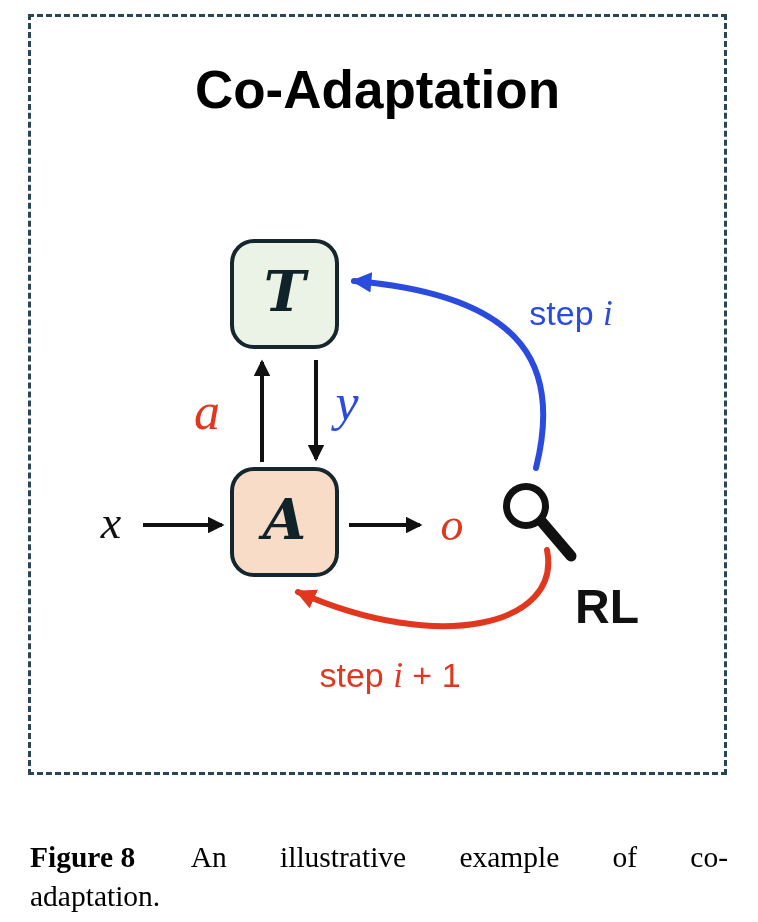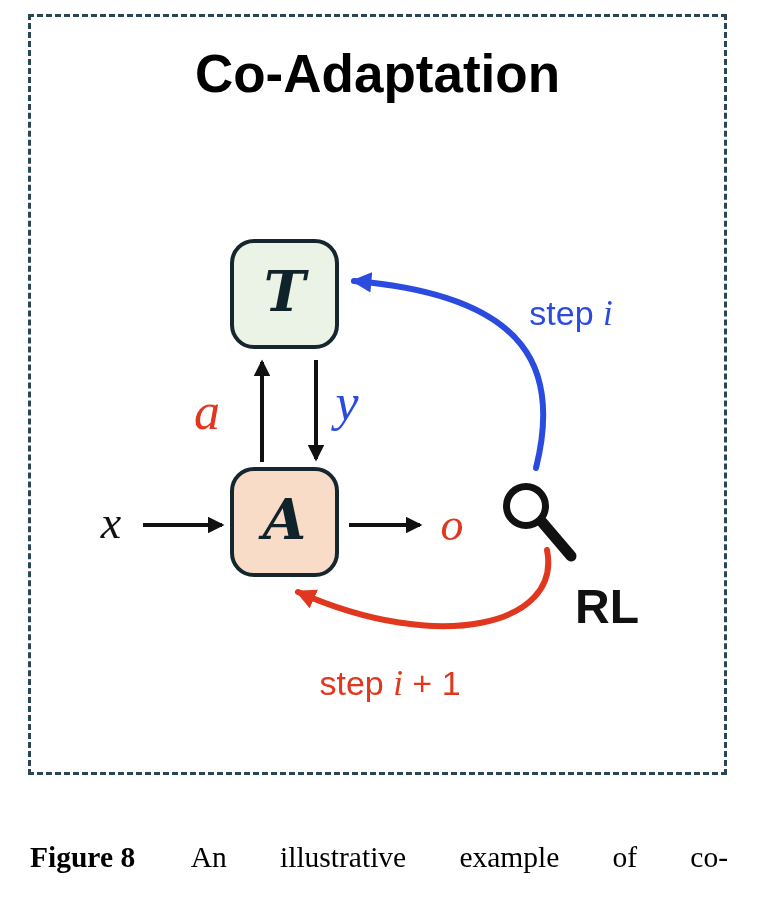--- a/index.html
+++ b/index.html
@@ -15,21 +15,21 @@
   body{
     width:758px;height:922px;position:relative;background:#ffffff;
     font-family:"Liberation Sans",sans-serif;color:#000;
     overflow:hidden;
   }
   .panel{
     position:absolute;left:28px;top:14px;width:699px;height:761px;
     border:3px dashed var(--dashed-border);
   }
   .title{
-    position:absolute;left:0;right:0;top:26px;text-align:center;
+    position:absolute;left:0;right:0;top:42px;text-align:center;
     font-size:53px;font-weight:bold;letter-spacing:0px;color:#000;
   }
   .subtitle{
     position:absolute;left:0;right:0;top:112px;text-align:center;
     font-size:31px;color:#000;
   }
   .diagram-svg{
     position:absolute;left:0;top:0;width:758px;height:922px;
     pointer-events:none;
   }
@@ -58,21 +58,21 @@
   }
   .lbl-a{left:207px;top:412px;font-size:52px;color:var(--red);}
   .lbl-y{left:347px;top:403px;font-size:52px;color:var(--blue);}
   .lbl-x{left:111px;top:523px;font-size:46px;color:#111;}
   .lbl-o{left:452px;top:525px;font-size:46px;color:var(--red);}
   .step-label{
     position:absolute;transform:translate(-50%,-50%);
     font-size:34px;white-space:nowrap;line-height:1;
   }
   .step-i{left:571px;top:313px;color:var(--blue);}
-  .step-i1{left:390px;top:675px;color:var(--red);margin-top:8px;}
+  .step-i1{left:390px;top:675px;color:var(--red);}
   .step-var{font-family:"Liberation Serif",serif;font-style:italic;font-size:35px;}
   .rl-label{
     position:absolute;left:607px;top:607px;transform:translate(-50%,-50%);
     font-size:48px;color:#111;line-height:1;font-weight:bold;
   }
   .caption{
     position:absolute;left:30px;top:838px;width:698px;
     font-family:"Liberation Serif",serif;font-size:29.5px;color:#000;
     line-height:1.32;
   }
@@ -128,15 +128,16 @@
   <div class="mlabel lbl-o">o</div>
 
   <div class="step-label step-i"><span>step</span> <span class="step-var">i</span></div>
 
   <div class="step-label step-i1"><span>step</span> <span class="step-var">i</span> <span>+ 1</span></div>
 
   <div class="rl-label">RL</div>
 
   <div class="caption">
     <div class="caption-line1"><span class="fig-label">Figure 8</span> <span>An illustrative example of co-</span></div>
+    <div class="caption-line2">adaptation.</div>
   </div>
 
 </div>
 
 </body></html>

